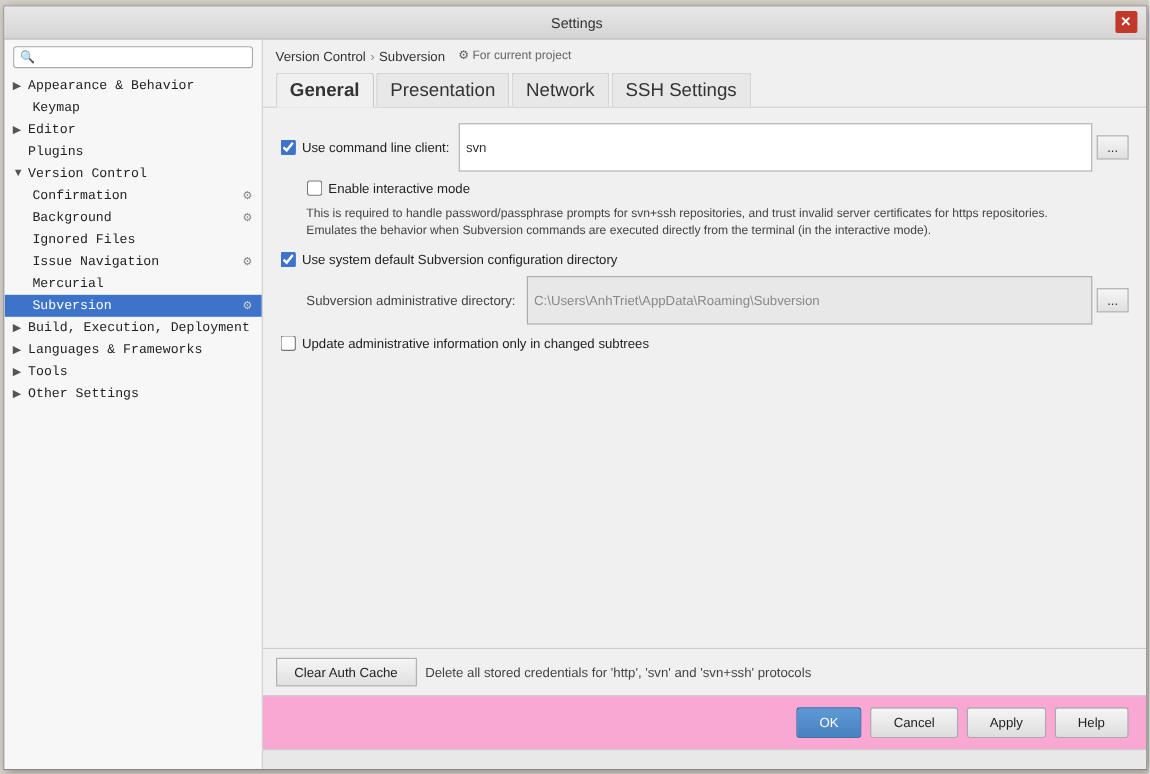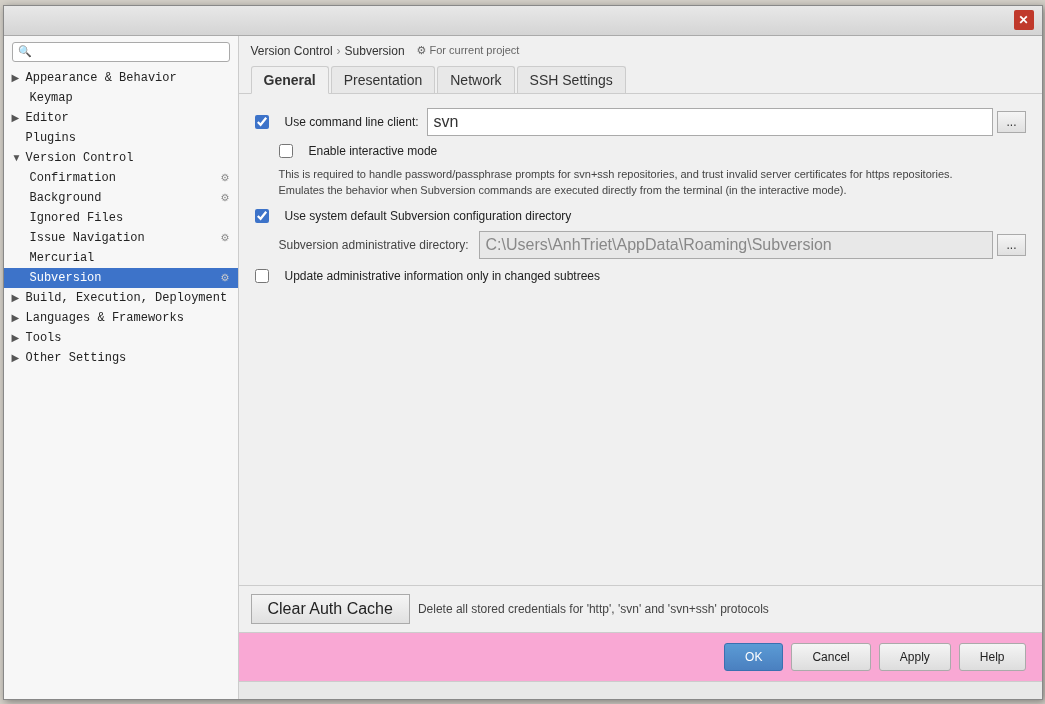--- a/index.html
+++ b/index.html
@@ -146,21 +146,21 @@
       margin-left: 8px;
     }
     .tabs-bar {
       display: flex;
       padding: 0 12px;
       border-bottom: 1px solid #ccc;
       flex-shrink: 0;
     }
     .tab {
       padding: 5px 12px;
-      font-size: 14px;
+      font-size: 17px;
       cursor: pointer;
       border: 1px solid #ccc;
       border-bottom: none;
       background: #e8e8e8;
       margin-right: 2px;
       border-radius: 3px 3px 0 0;
       color: #333;
     }
     .tab.active {
       background: #f0f0f0;
@@ -175,21 +175,21 @@
       background: #f0f0f0;
     }
     .form-row {
       display: flex;
       align-items: center;
       margin-bottom: 8px;
     }
     .checkbox-label {
       display: flex;
       align-items: center;
-      gap: 16px;
+      gap: 6px;
       font-size: 12px;
       color: #222;
     }
     .checkbox-label input[type=checkbox] {
       width: 14px;
       height: 14px;
       accent-color: #3d73c9;
       cursor: pointer;
     }
     .indent {
@@ -215,22 +215,22 @@
     }
     .field-input {
       flex: 1;
       display: flex;
       align-items: center;
       gap: 4px;
     }
     .field-input input[type=text] {
       flex: 1;
       border: 1px solid #aaa;
-      padding: 4px 6px;
-      font-size: 16px;
+      padding: 14px 6px;
+      font-size: 12px;
       background: white;
       color: #333;
       outline: none;
     }
     .field-input input[type=text]:disabled {
       background: #e8e8e8;
       color: #888;
     }
     .btn-browse {
       border: 1px solid #aaa;
@@ -246,21 +246,21 @@
       padding: 8px 12px;
       display: flex;
       align-items: center;
       gap: 8px;
       flex-shrink: 0;
     }
     .clear-cache-btn {
       border: 1px solid #aaa;
       background: linear-gradient(to bottom, #f5f5f5, #e0e0e0);
       padding: 5px 16px;
-      font-size: 16px;
+      font-size: 12px;
       cursor: pointer;
       color: #222;
     }
     .clear-text {
       font-size: 12px;
       color: #444;
     }
     .dialog-footer {
       background: #f9a8d4;
       border-top: 1px solid #ccc;
@@ -301,20 +301,21 @@
       flex-shrink: 0;
     }
   </style>
 </head>
 <body>
 
 <div class="window">
 
   <div class="title-bar">
     <span style="width:24px"></span>
+    <span class="title-bar-title">Settings</span>
     <div class="title-bar-close">✕</div>
   </div>
 
   <div class="content-area">
 
     <div class="sidebar">
       <div class="search-box">
         <span class="search-icon-wrap">🔍</span>
         <input type="text" placeholder="" style="">
       </div>

